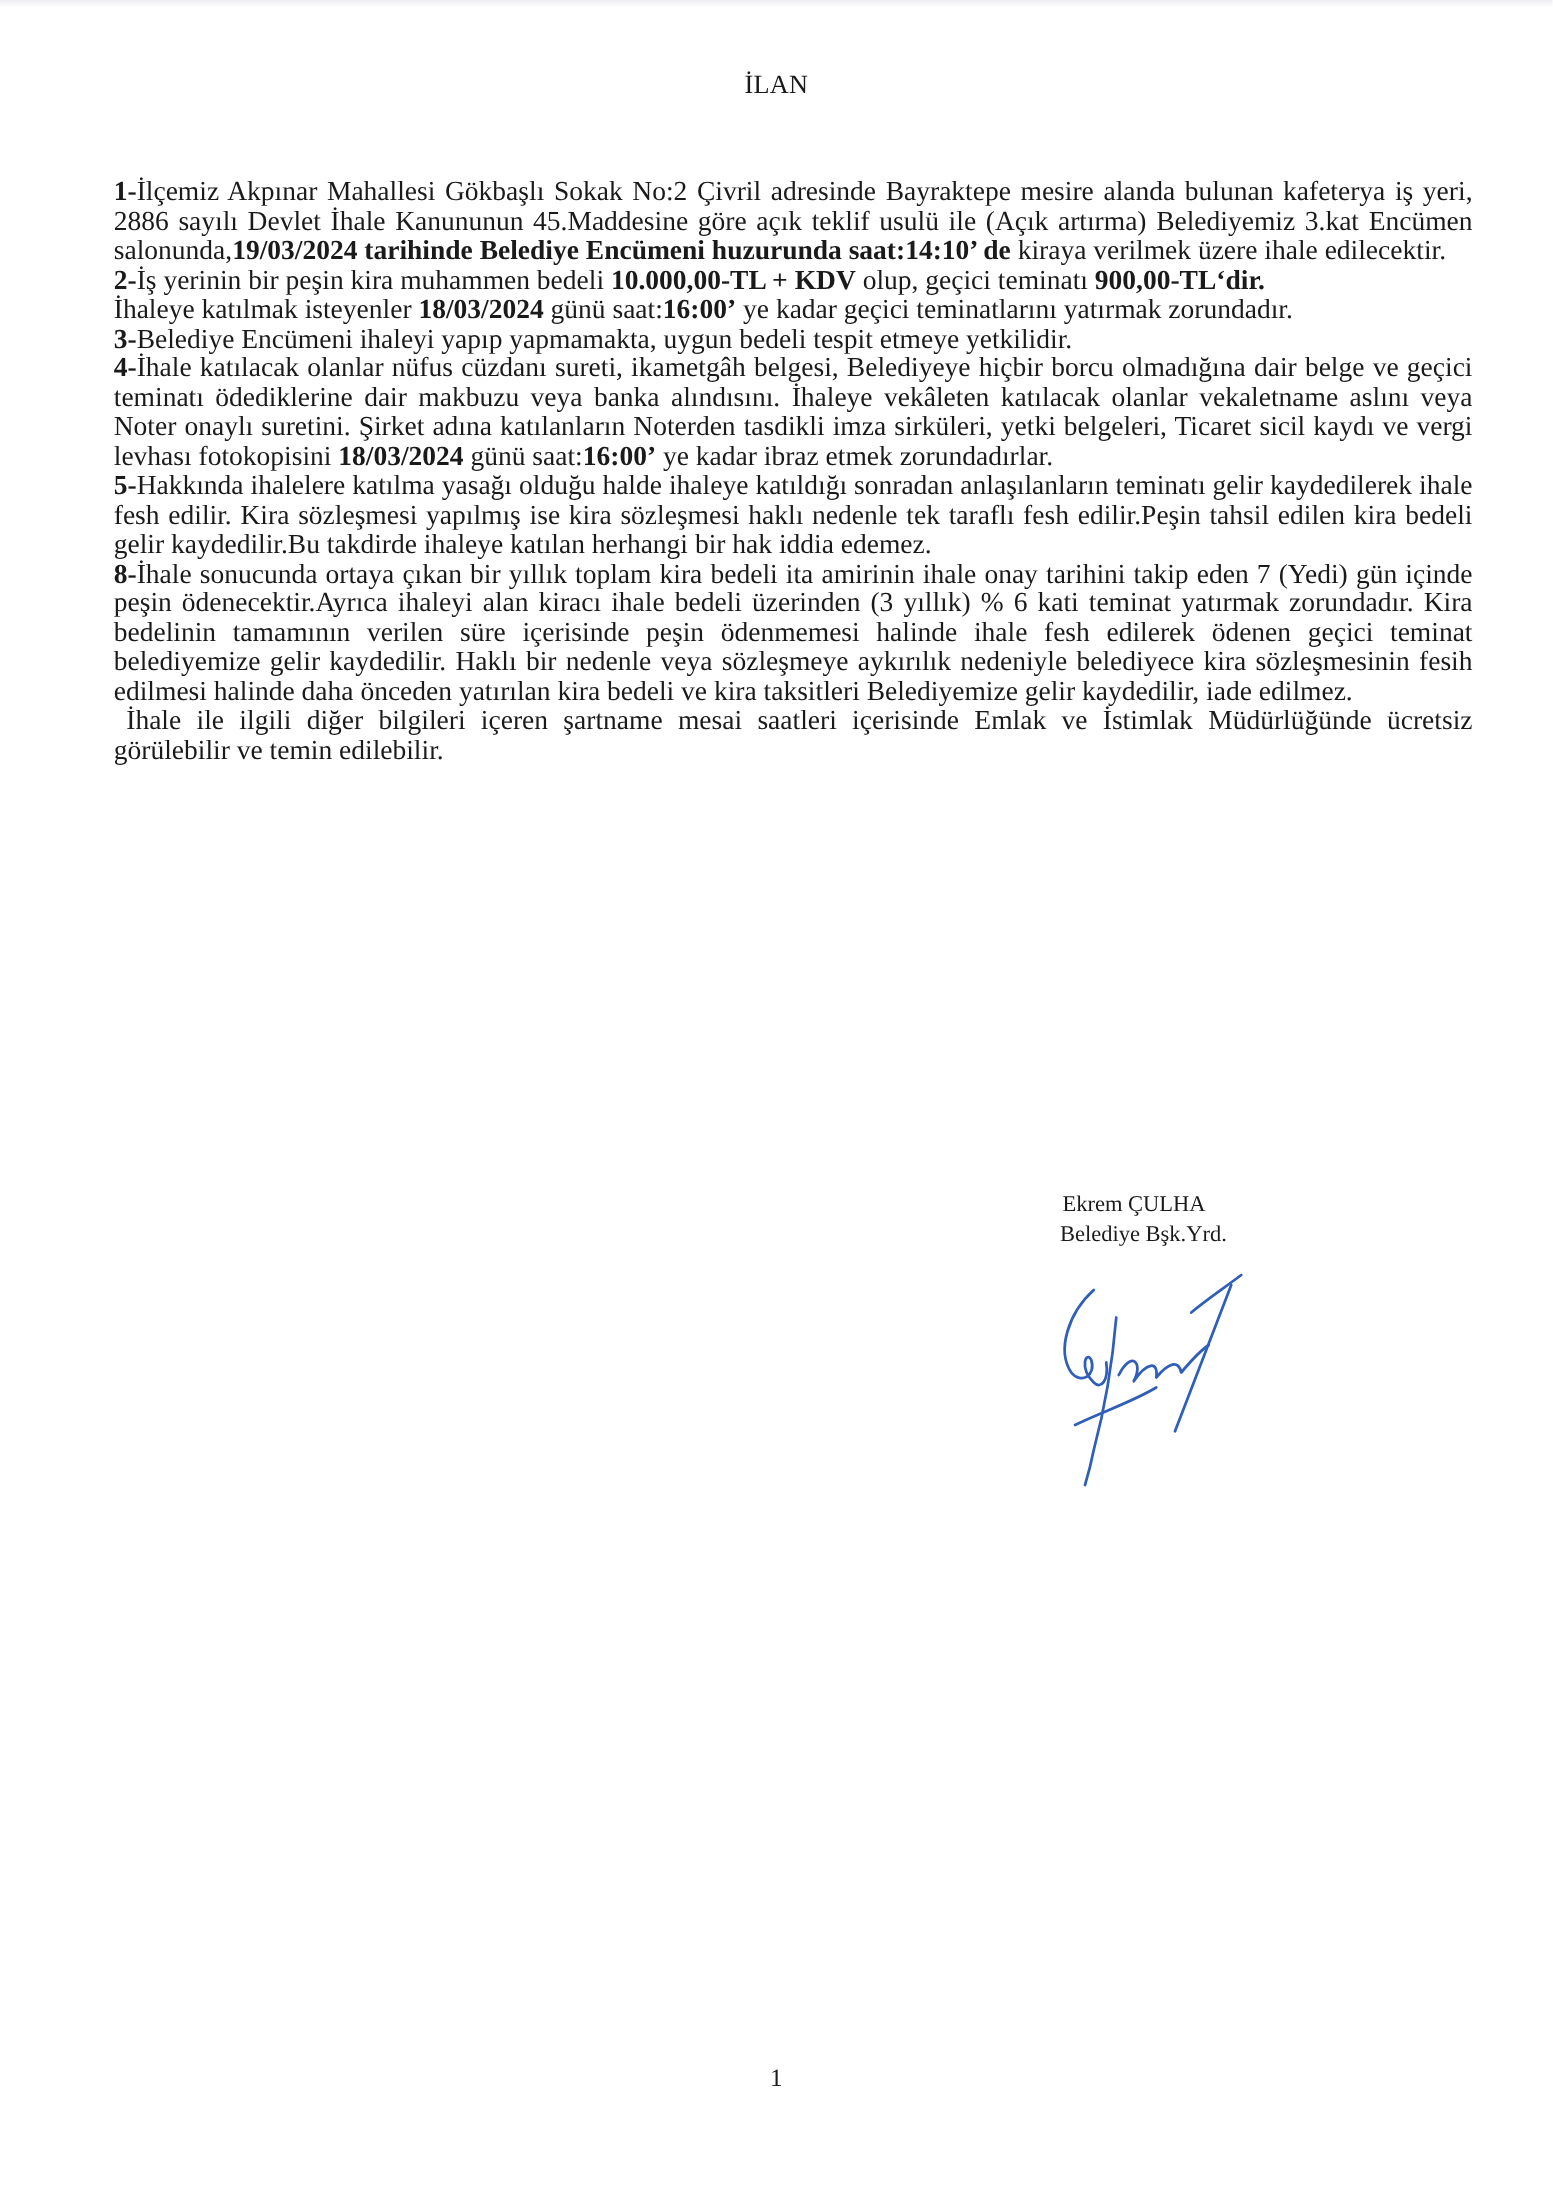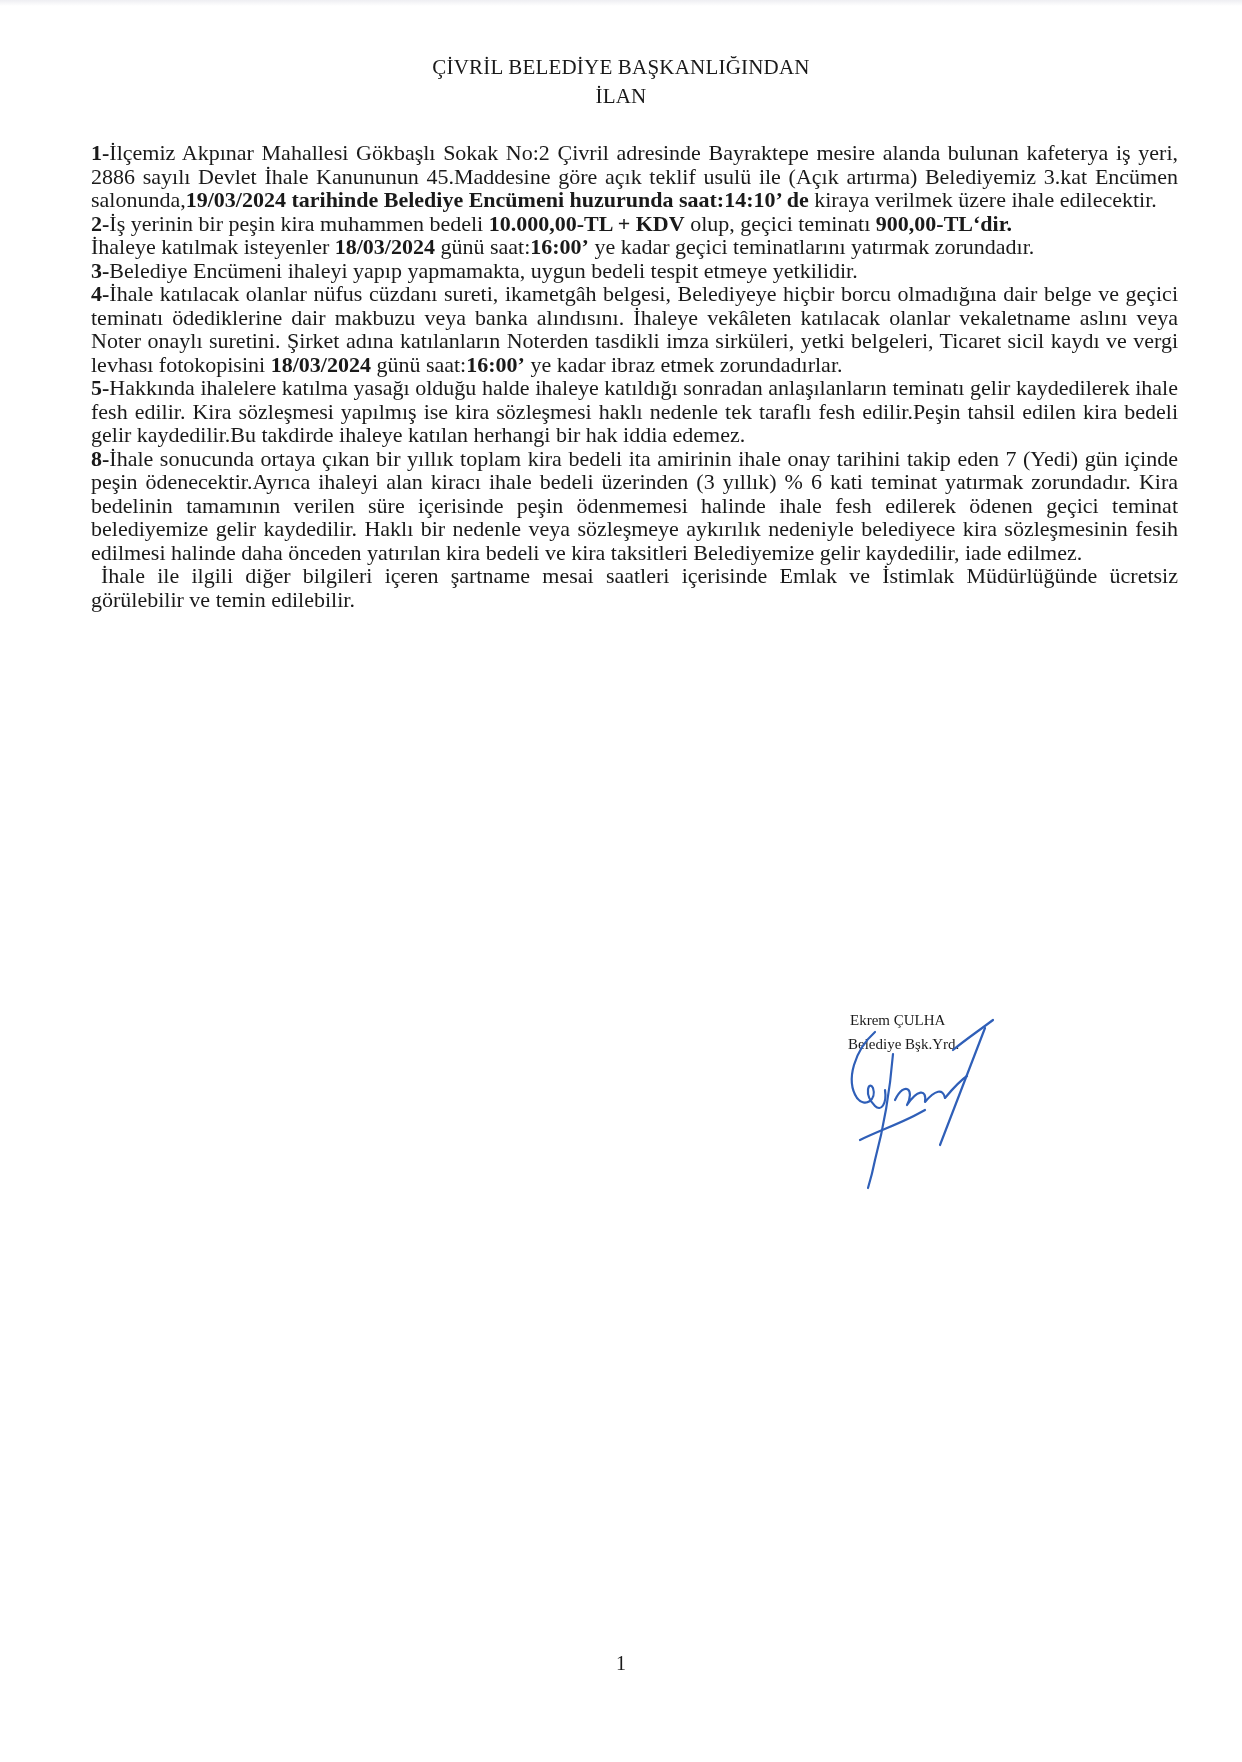--- a/index.html
+++ b/index.html
@@ -20,36 +20,35 @@
     position: absolute; left: 91px; top: 141px; width: 1087px;
     font-size: 22px; line-height: 23.5px;
   }
   .para { margin: 0; text-align: justify; }
   .para.last-left { text-align-last: left; }
   .para.indent { text-indent: 10px; }
   .num { font-weight: bold; }
   b { font-weight: bold; }
   .underline { text-decoration: underline; font-weight: bold; }
   .signature-block {
-    position: absolute; left: 848px; top: 1008px; font-size: 15px; line-height: 24px;
+    position: absolute; left: 848px; top: 951px; font-size: 18px; line-height: 24px;
   }
   .signature-block .name { padding-left: 2px; }
   .sig-svg { position: absolute; left: 835px; top: 1010px; }
   .page-number {
     position: absolute; top: 1652px; left: 0; width: 1242px; text-align: center;
     font-size: 20px;
   }
 </style>
 </head>
 <body>
 
 <div class="top-edge"></div>
 
 <div class="header">
-  <div>ÇİVRİL BELEDİYE BAŞKANLIĞINDAN</div>
   <div>İLAN</div>
 </div>
 
 <div class="body-text">
   <p class="para last-left"><span class="num">1-</span><span>İlçemiz Akpınar Mahallesi Gökbaşlı Sokak No:2 Çivril adresinde Bayraktepe mesire alanda bulunan kafeterya iş yeri, 2886 sayılı Devlet İhale Kanununun 45.Maddesine göre açık teklif usulü ile (Açık artırma) Belediyemiz 3.kat Encümen salonunda,</span><b>19/03/2024 tarihinde Belediye Encümeni huzurunda saat:14:10’ de</b><span> kiraya verilmek üzere ihale edilecektir.</span></p>
 
   <p class="para last-left"><span class="num">2-</span><span>İş yerinin bir peşin kira muhammen bedeli </span><b>10.000,00-TL + KDV</b><span> olup, geçici teminatı </span><b>900,00-TL‘dir.</b><br><span>İhaleye katılmak isteyenler </span><b>18/03/2024</b><span> günü saat:</span><b>16:00’</b><span> ye kadar geçici teminatlarını yatırmak zorundadır.</span></p>
 
   <p class="para last-left"><span class="num">3-</span><span>Belediye Encümeni ihaleyi yapıp yapmamakta, uygun bedeli tespit etmeye yetkilidir.</span></p>
 

